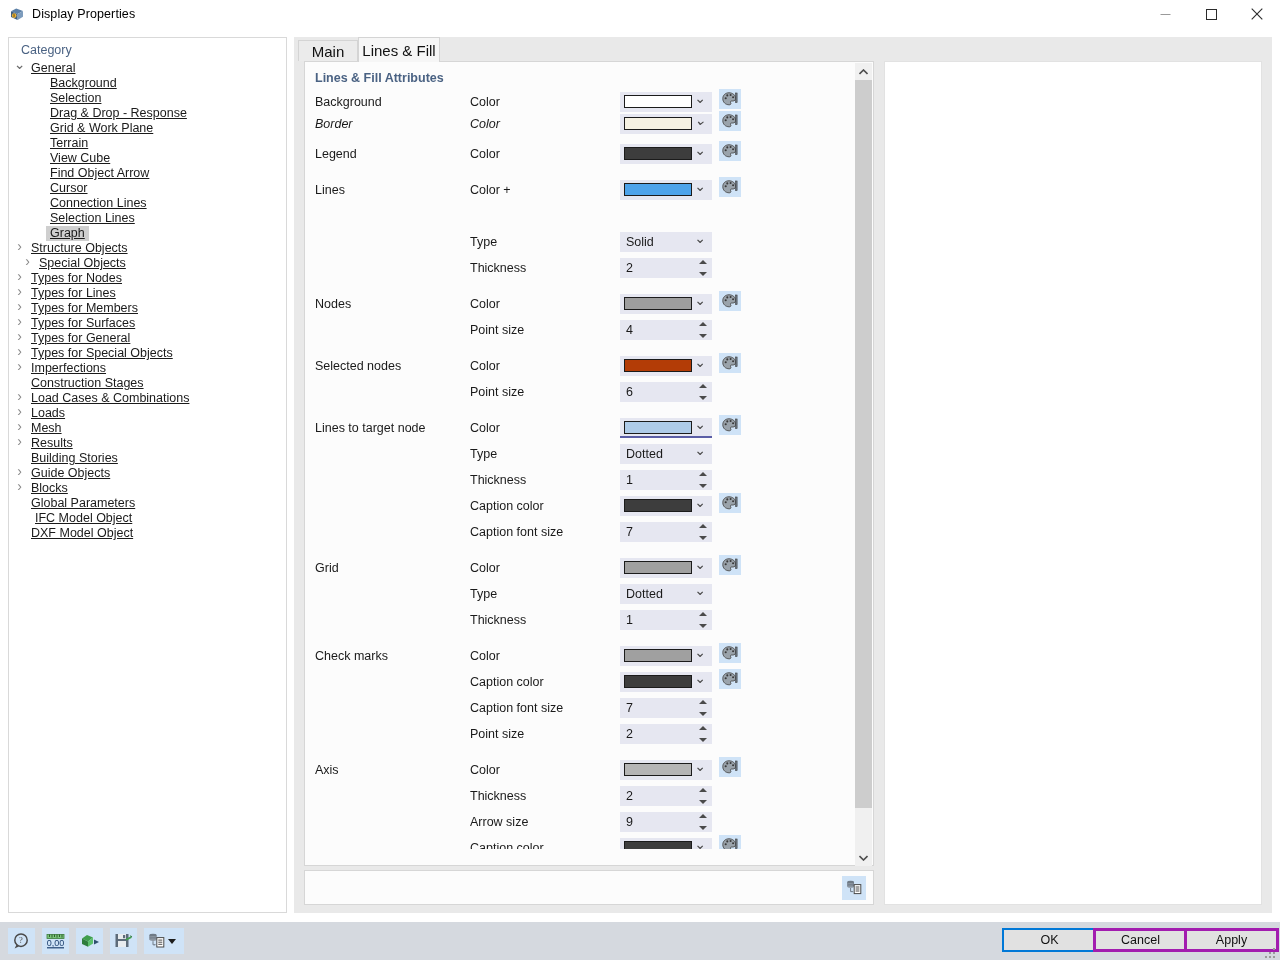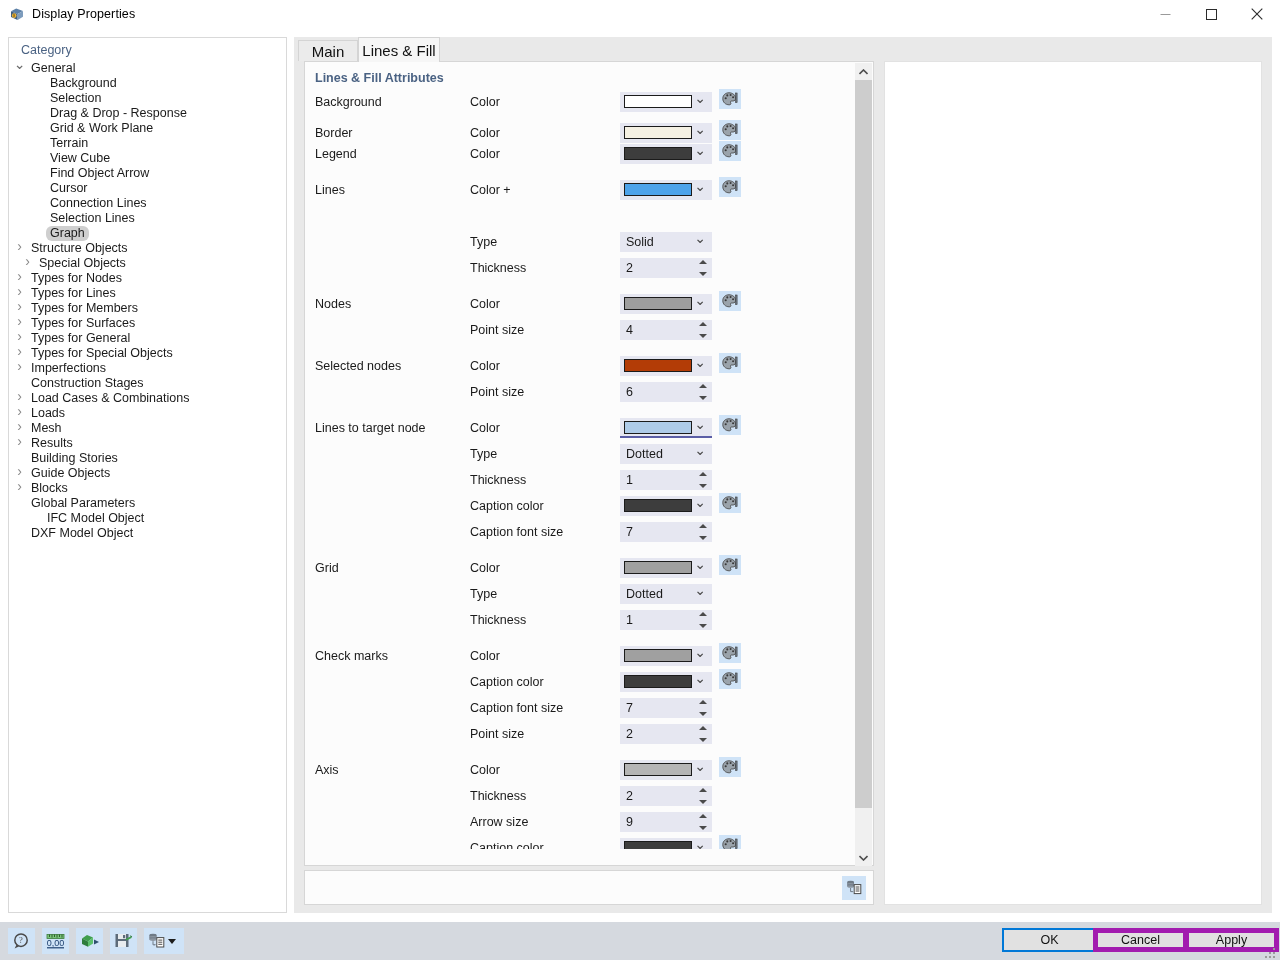--- a/index.html
+++ b/index.html
@@ -51,24 +51,24 @@
   .tree { padding: 0; margin: 0; list-style: none; }
   .tree-row {
     height: 15px; display: flex; align-items: center; position: relative;
     font-size: 12.5px; line-height: 15px; white-space: nowrap;
   }
   .tw-arrow {
     width: 13px; text-align: center; color: #6b6b6b; font-size: 9px; flex: none;
   }
   .tw-arrow.down::before { content: "\2304"; font-size: 14px; line-height: 10px; position:relative; top:-2px;}
   .tw-arrow.right::before { content: "\203A"; font-size: 14px; line-height: 10px; color:#8a8a8a;}
-  .tw-label { padding: 0 4px; }
+  .tw-label { padding: 0 4px; text-decoration: underline; }
   .tree-row.lvl0 .tw-label { margin-left: 18px; }
   .tree-row.lvl1 .tw-label { margin-left: 37px; }
-  .tree-row.selected .tw-label { background: #cfcfcf; border-radius: 6px; }
+  .tree-row.selected .tw-label { background: #cfcfcf; }
 
   
   #settings-area {
     position: absolute; left: 294px; top: 9px; width: 978px; height: 876px;
     background: #e9e9e9;
   }
   
   #tabstrip {
     position: absolute; left: 0; top: 0; height: 24px; width: 100%;
     background: #e9e9e9;
@@ -186,21 +186,21 @@
   #status-tools {
     position: absolute; left: 8px; top: 4px; height: 30px; display: flex; align-items: center;
   }
   .stool {
     width: 27px; height: 26px; margin-right: 7px; background: #cfe3f7;
     display: flex; align-items: center; justify-content: center; position: relative;
   }
   .stool.wide { width: 40px; }
   .dlgbtn {
     position: absolute; top: 6px; height: 24px; width: 95px;
-    background: #e1e1e1; border: 5px solid #a21caf;
+    background: #e1e1e1; border: 3px solid #a21caf;
     display: flex; align-items: center; justify-content: center;
     font-size: 12.5px; color: #111;
   }
   .dlgbtn.primary { border: 2px solid #0078d7; background: #e1e1e1; }
   #grip { position:absolute; right:3px; bottom:2px; width:12px; height:12px; }
   #grip i { position:absolute; width:2px;height:2px;background:#9a9a9a; }
 </style>
 </head>
 <body>
 
@@ -339,21 +339,21 @@
           <span class="tw-arrow right" style="position: absolute; left: 4px;"></span>
           <span class="tw-label">Guide Objects</span>
         </li>
         <li class="tree-row lvl0" style="top: 420px; position: absolute; left: 0px; width: 100%;">
           <span class="tw-arrow right" style="position: absolute; left: 4px;"></span>
           <span class="tw-label">Blocks</span>
         </li>
         <li class="tree-row lvl0" style="top: 435px; position: absolute; left: 0px; width: 100%;">
           <span class="tw-label">Global Parameters</span>
         </li>
-        <li class="tree-row lvl0" style="top: 450px; position: absolute; left: 16px; width: 100%;">
+        <li class="tree-row lvl0" style="top: 450px; position: absolute; left: 4px; width: 100%;">
           <span class="tw-label">IFC Model Object</span>
         </li>
         <li class="tree-row lvl0" style="top: 465px; position: absolute; left: 0px; width: 100%;">
           <span class="tw-label">DXF Model Object</span>
         </li>
       </ul>
   </div>
 
   <div id="settings-area">
 
@@ -380,21 +380,21 @@
               <svg width="17" height="15" viewBox="0 0 17 15">
                 <path d="M7 0.8 C3.2 0.8 0.8 3.3 0.8 6.6 C0.8 10.3 3.6 12.8 7.2 12.8 C8.4 12.8 8.9 12.2 8.9 11.5 C8.9 10.9 8.4 10.6 8.4 10.0 C8.4 9.4 8.9 9.0 9.6 9.0 L10.8 9.0 C12.6 9.0 13.6 7.9 13.6 6.2 C13.6 3.1 10.7 0.8 7 0.8 Z" fill="#9aa3ab" stroke="#4a4a4a" stroke-width="0.9"></path>
                 <circle cx="3.7" cy="6.2" r="1.05" fill="#3a3a3a"></circle>
                 <circle cx="5.3" cy="3.4" r="1.05" fill="#3a3a3a"></circle>
                 <circle cx="8.6" cy="3.0" r="1.05" fill="#3a3a3a"></circle>
                 <circle cx="11.1" cy="5.2" r="1.05" fill="#3a3a3a"></circle>
                 <rect x="13.6" y="1.0" width="1.5" height="9.5" fill="#6f7a86" stroke="#3a3a3a" stroke-width="0.6"></rect>
               </svg>
             </div>
           </div>
-          <div class="prow" style="top: 31px;">
+          <div class="prow" style="top: 22px; font-style: italic;">
             <div class="pgroup">Border</div>
             <div class="pprop">Color</div>
             <div class="pctl">
               <div class="swatch-wrap" style="background: rgb(245, 241, 227);"></div>
               <span class="chev"></span>
             </div>
             <div class="palbtn">
               <svg width="17" height="15" viewBox="0 0 17 15">
                 <path d="M7 0.8 C3.2 0.8 0.8 3.3 0.8 6.6 C0.8 10.3 3.6 12.8 7.2 12.8 C8.4 12.8 8.9 12.2 8.9 11.5 C8.9 10.9 8.4 10.6 8.4 10.0 C8.4 9.4 8.9 9.0 9.6 9.0 L10.8 9.0 C12.6 9.0 13.6 7.9 13.6 6.2 C13.6 3.1 10.7 0.8 7 0.8 Z" fill="#9aa3ab" stroke="#4a4a4a" stroke-width="0.9"></path>
                 <circle cx="3.7" cy="6.2" r="1.05" fill="#3a3a3a"></circle>

